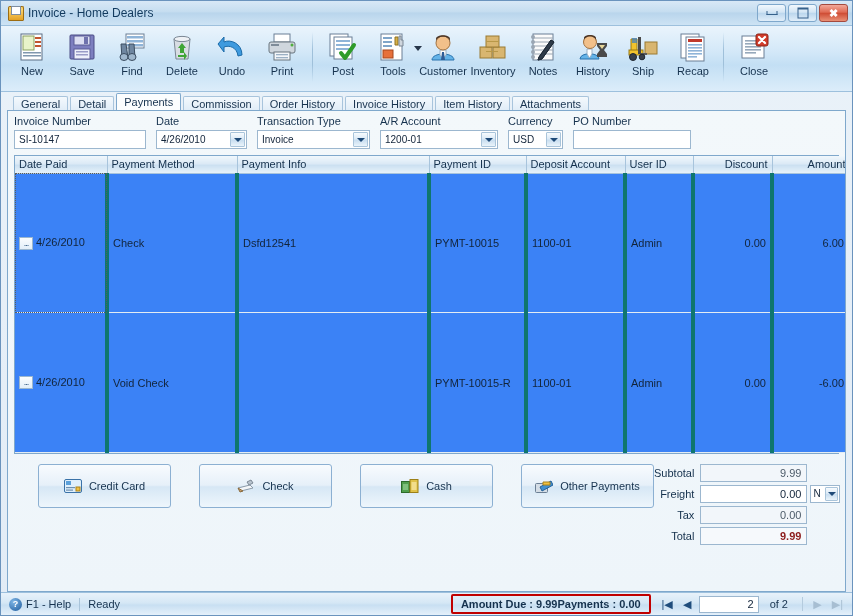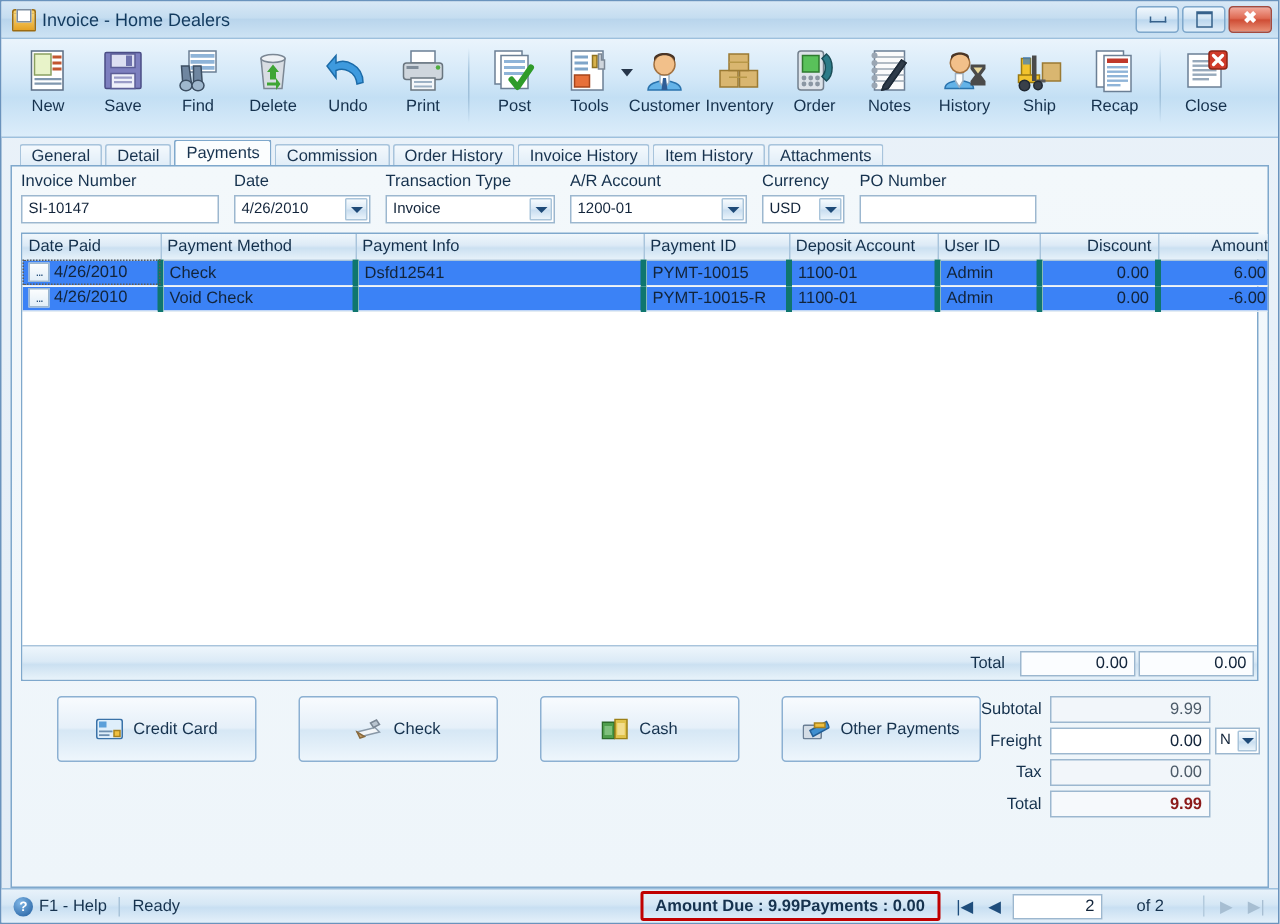--- a/index.html
+++ b/index.html
@@ -117,21 +117,21 @@
     position:absolute;right:1px;top:1px;bottom:1px;width:15px;
     background:linear-gradient(180deg,#f7fbfe 0%,#dceaf6 45%,#c9def0 55%,#eaf4fb 100%);
     border:1px solid #a9c4da;box-sizing:border-box;border-radius:1px;
     display:flex;align-items:center;justify-content:center;
   }
   .arrowdn{width:0;height:0;border-left:4px solid transparent;border-right:4px solid transparent;border-top:4px solid #1e4a78;}
 
   
   .gridwrap{
     margin:6px 6px 0 6px;border:1px solid #7fa8cc;background:#fff;
-    height:299px;box-sizing:border-box;display:flex;flex-direction:column;
+    height:299px;box-sizing:border-box;display:flex;flex-direction:row;
     position:relative;
   }
   table.grid{border-collapse:collapse;width:100%;table-layout:fixed;font-size:11px;}
   table.grid th{
     height:17px;padding:0 4px;box-sizing:border-box;
     background:linear-gradient(180deg,#f0f7fc 0%,#dceaf6 45%,#cbe0f1 55%,#e7f2fa 100%);
     border-right:1px solid #a8c4dc;border-bottom:1px solid #a8c4dc;
     font-weight:normal;color:#14304c;text-align:left;white-space:nowrap;
   }
   table.grid th.num{text-align:right;}
@@ -207,21 +207,21 @@
     border:2px solid #c00000;border-radius:2px;height:20px;box-sizing:border-box;
     display:flex;align-items:center;padding:0 8px;margin-left:auto;
   }
   .navbar{display:flex;align-items:center;gap:3px;margin-left:8px;padding-right:2px;}
   .navbtn{width:17px;height:17px;display:flex;align-items:center;justify-content:center;color:#1f4d7c;font-size:11px;}
   .navbtn.dis{color:#a7bed2;}
   .pagebox{
     width:60px;height:17px;box-sizing:border-box;border:1px solid #9cb7cf;background:#fff;
     text-align:right;padding-right:4px;font-size:11px;color:#12243a;line-height:15px;
   }
-  .ofl{font-size:11px;color:#16324e;margin:0 20px;}
+  .ofl{font-size:11px;color:#16324e;margin:0 8px;}
   .vsep{width:1px;height:14px;background:#b4cbde;margin:0 3px;}
 </style>
 </head>
 <body>
 
 <div class="window">
 
   <div class="titlebar">
     <span class="appicon">
       <span class="folder"></span>
@@ -385,38 +385,20 @@
             <rect x="3" y="16" width="12" height="11"></rect>
             <rect x="16" y="16" width="12" height="11"></rect>
             <rect x="9" y="5" width="13" height="11"></rect>
           </g>
           <g stroke="#b89848" fill="none">
               <path d="M9 20.5 h12 M9 10.5 h13"></path>
             </g>
         </svg>
       </span>
       <span class="lbl">Inventory</span>
-    </div>
-    <div class="tbtn">
-      <span class="ic">
-        <svg width="32" height="32" viewBox="0 0 32 32">
-          <rect x="5" y="3" width="17" height="26" rx="2" fill="#dde3e9" stroke="#727f8c"></rect>
-          <rect x="8" y="6" width="11" height="11" fill="#59c15a" stroke="#2e7a2f"></rect>
-          <g fill="#8b97a3">
-              <circle cx="9" cy="21" r="1.6"></circle>
-              <circle cx="13.5" cy="21" r="1.6"></circle>
-              <circle cx="18" cy="21" r="1.6"></circle>
-              <circle cx="9" cy="25" r="1.6"></circle>
-              <circle cx="13.5" cy="25" r="1.6"></circle>
-              <circle cx="18" cy="25" r="1.6"></circle>
-            </g>
-          <path d="M24 5 C29 9 29 19 24 23 l-3 -3 C24 17 24 11 21 8 Z" fill="#2c7b88" stroke="#1a4d57"></path>
-        </svg>
-      </span>
-      <span class="lbl">Order</span>
     </div>
     <div class="tbtn">
       <span class="ic">
         <svg width="32" height="32" viewBox="0 0 32 32">
           <rect x="6" y="3" width="20" height="26" fill="#fbfbfb" stroke="#6b7f95"></rect>
           <g fill="none" stroke="#9aa6b3">
               <path d="M6 7h20M6 11h20M6 15h20M6 19h20M6 23h20"></path>
             </g>
           <g fill="#9aa6b3">
               <circle cx="6" cy="6" r="2"></circle>

